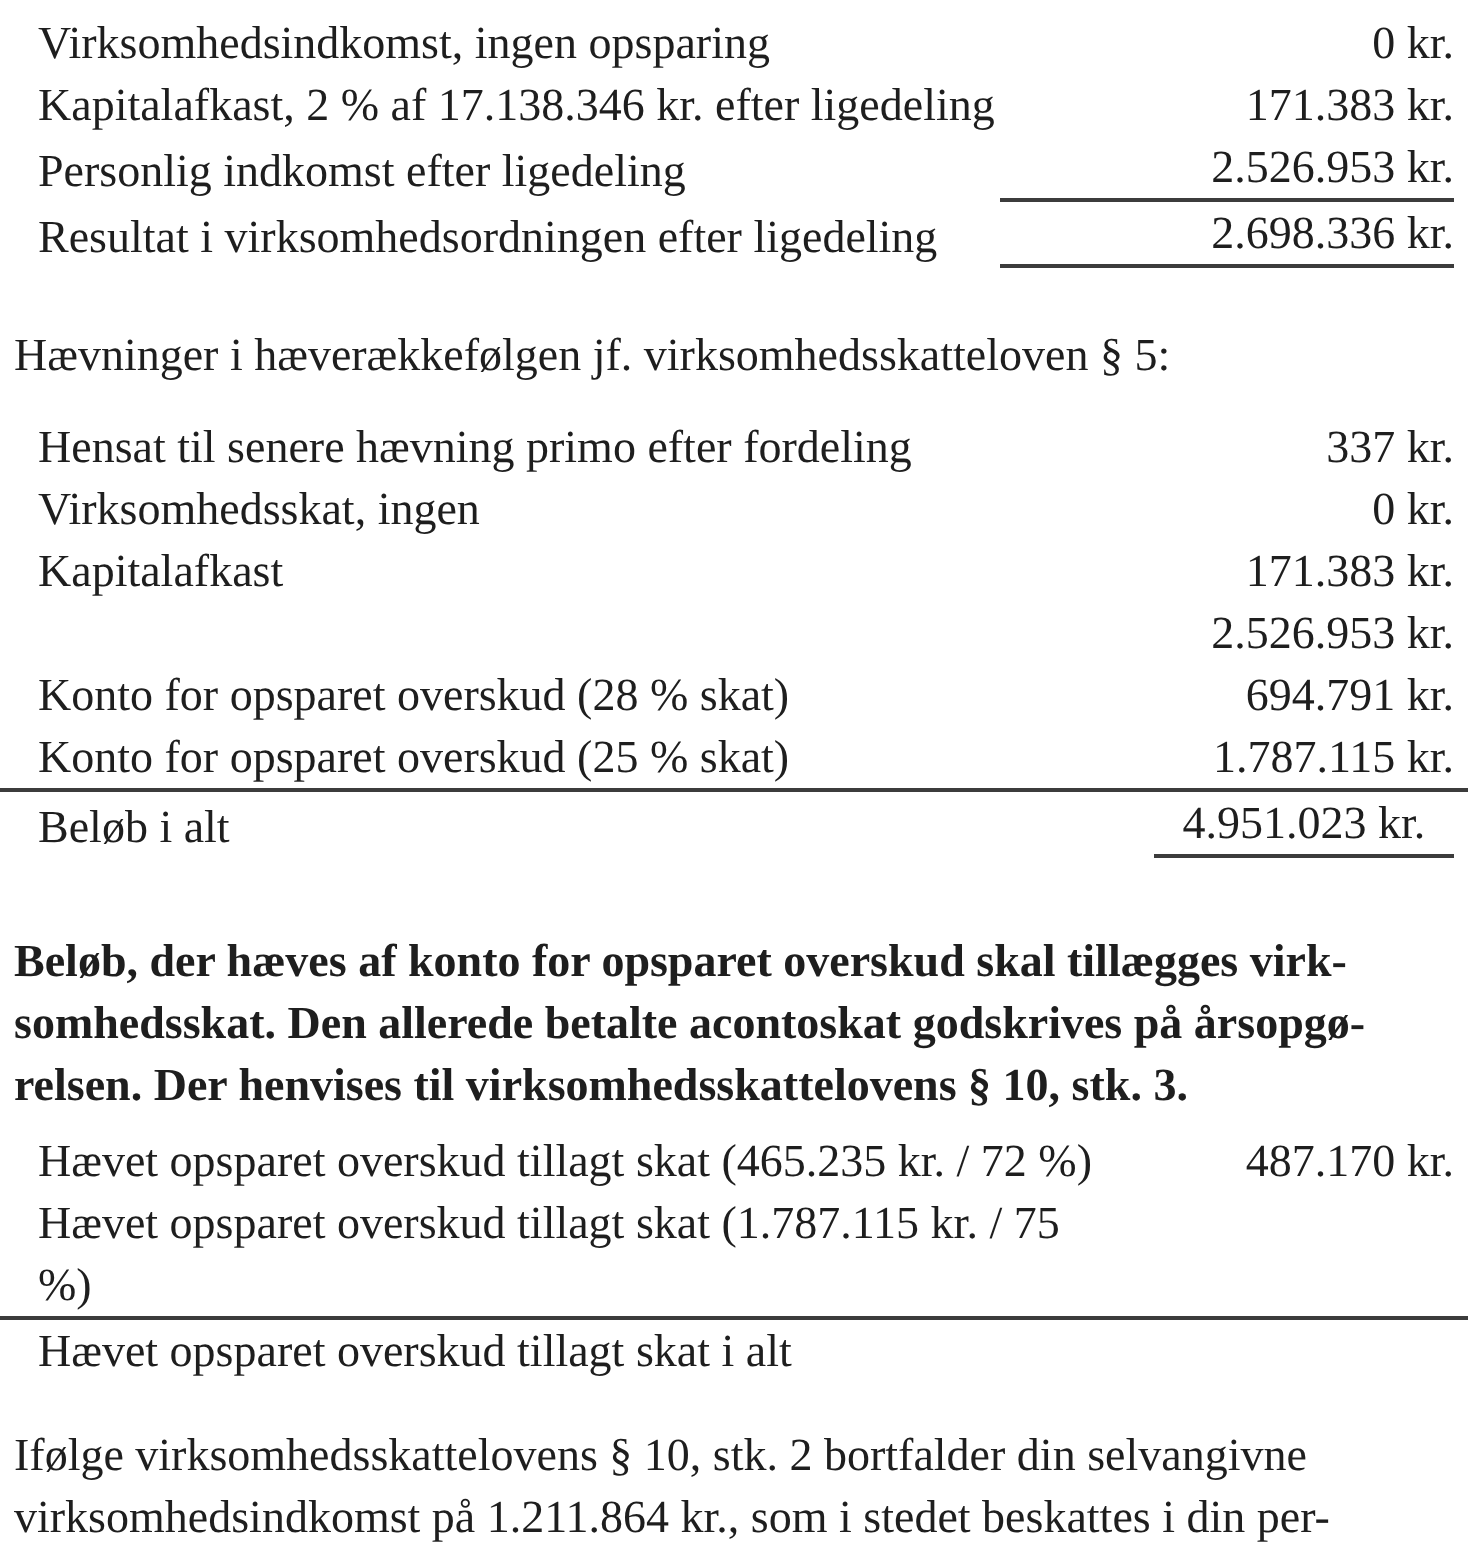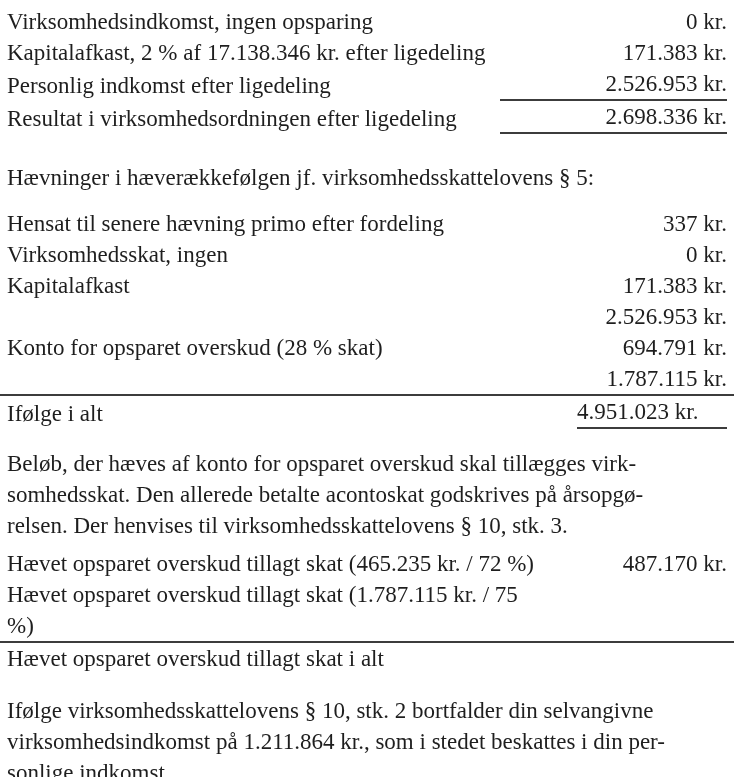--- a/index.html
+++ b/index.html
@@ -17,20 +17,21 @@
     color: #1e1e1e;
   }
   .page {
     padding: 6px 7px 0 7px;
   }
   .fin-table { width: 100%; }
   .row {
     display: flex;
     align-items: flex-end;
     justify-content: space-between;
+    margin-left: 12px;
   }
   .label {
     flex: 0 1 auto;
     white-space: pre;
   }
   .amount {
     flex: 1 0 auto;
     text-align: right;
     white-space: nowrap;
   }
@@ -38,39 +39,39 @@
   .u-wide {
     display: inline-block;
     min-width: 227px;
     text-align: right;
     border-bottom: 2px solid #3c3c3c;
   }
   
   .u-narrow {
     display: inline-block;
     min-width: 150px;
-    text-align: left;
+    text-align: center;
     border-bottom: 2px solid #3c3c3c;
   }
   
   .full-rule {
     height: 0;
     border-top: 2px solid #3c3c3c;
     margin: 0 -7px;
   }
   .heading {
     margin: 28px 0 0 0;
     white-space: pre;
   }
   .para {
     margin: 0;
     white-space: pre-line;
   }
   .mt-table2 { margin-top: 15px; font-family: Liberation Serif, serif; }
-  .mt-para1  { margin-top: 19px; }
+  .mt-para1  { margin-top: 36px; font-weight: bold; }
   .mt-table3 { margin-top: 7px;  }
   .mt-para2  { margin-top: 21px; }
 </style>
 </head>
 <body>
 
 <div class="page">
 
   <div class="fin-table">
     <div class="row">
@@ -84,21 +85,21 @@
     <div class="row">
       <span class="label">Personlig indkomst efter ligedeling</span>
       <span class="amount"><span class="u-wide">2.526.953 kr.</span></span>
     </div>
     <div class="row">
       <span class="label">Resultat i virksomhedsordningen efter ligedeling</span>
       <span class="amount"><span class="u-wide">2.698.336 kr.</span></span>
     </div>
   </div>
 
-  <p class="heading">Hævninger i hæverækkefølgen jf. virksomhedsskattelovens § 5:</p>
+  <p class="heading">Hævninger i hæverækkefølgen jf. virksomhedsskatteloven § 5:</p>
 
   <div class="fin-table mt-table2">
     <div class="row">
       <span class="label">Hensat til senere hævning primo efter fordeling</span>
       <span class="amount"><span>337 kr.</span></span>
     </div>
     <div class="row">
       <span class="label">Virksomhedsskat, ingen</span>
       <span class="amount"><span>0 kr.</span></span>
     </div>
@@ -107,25 +108,26 @@
       <span class="amount"><span>171.383 kr.</span></span>
     </div>
     <div class="row">
       <span class="amount"><span>2.526.953 kr.</span></span>
     </div>
     <div class="row">
       <span class="label">Konto for opsparet overskud (28 % skat)</span>
       <span class="amount"><span>694.791 kr.</span></span>
     </div>
     <div class="row">
+      <span class="label">Konto for opsparet overskud (25 % skat)</span>
       <span class="amount"><span>1.787.115 kr.</span></span>
     </div>
     <div class="full-rule"></div>
     <div class="row">
-      <span class="label">Ifølge i alt</span>
+      <span class="label">Beløb i alt</span>
       <span class="amount"><span class="u-narrow">4.951.023 kr.</span></span>
     </div>
   </div>
 
   <p class="para mt-para1">Beløb, der hæves af konto for opsparet overskud skal tillægges virk-
 somhedsskat. Den allerede betalte acontoskat godskrives på årsopgø-
 relsen. Der henvises til virksomhedsskattelovens § 10, stk. 3.</p>
 
   <div class="fin-table mt-table3">
     <div class="row">

